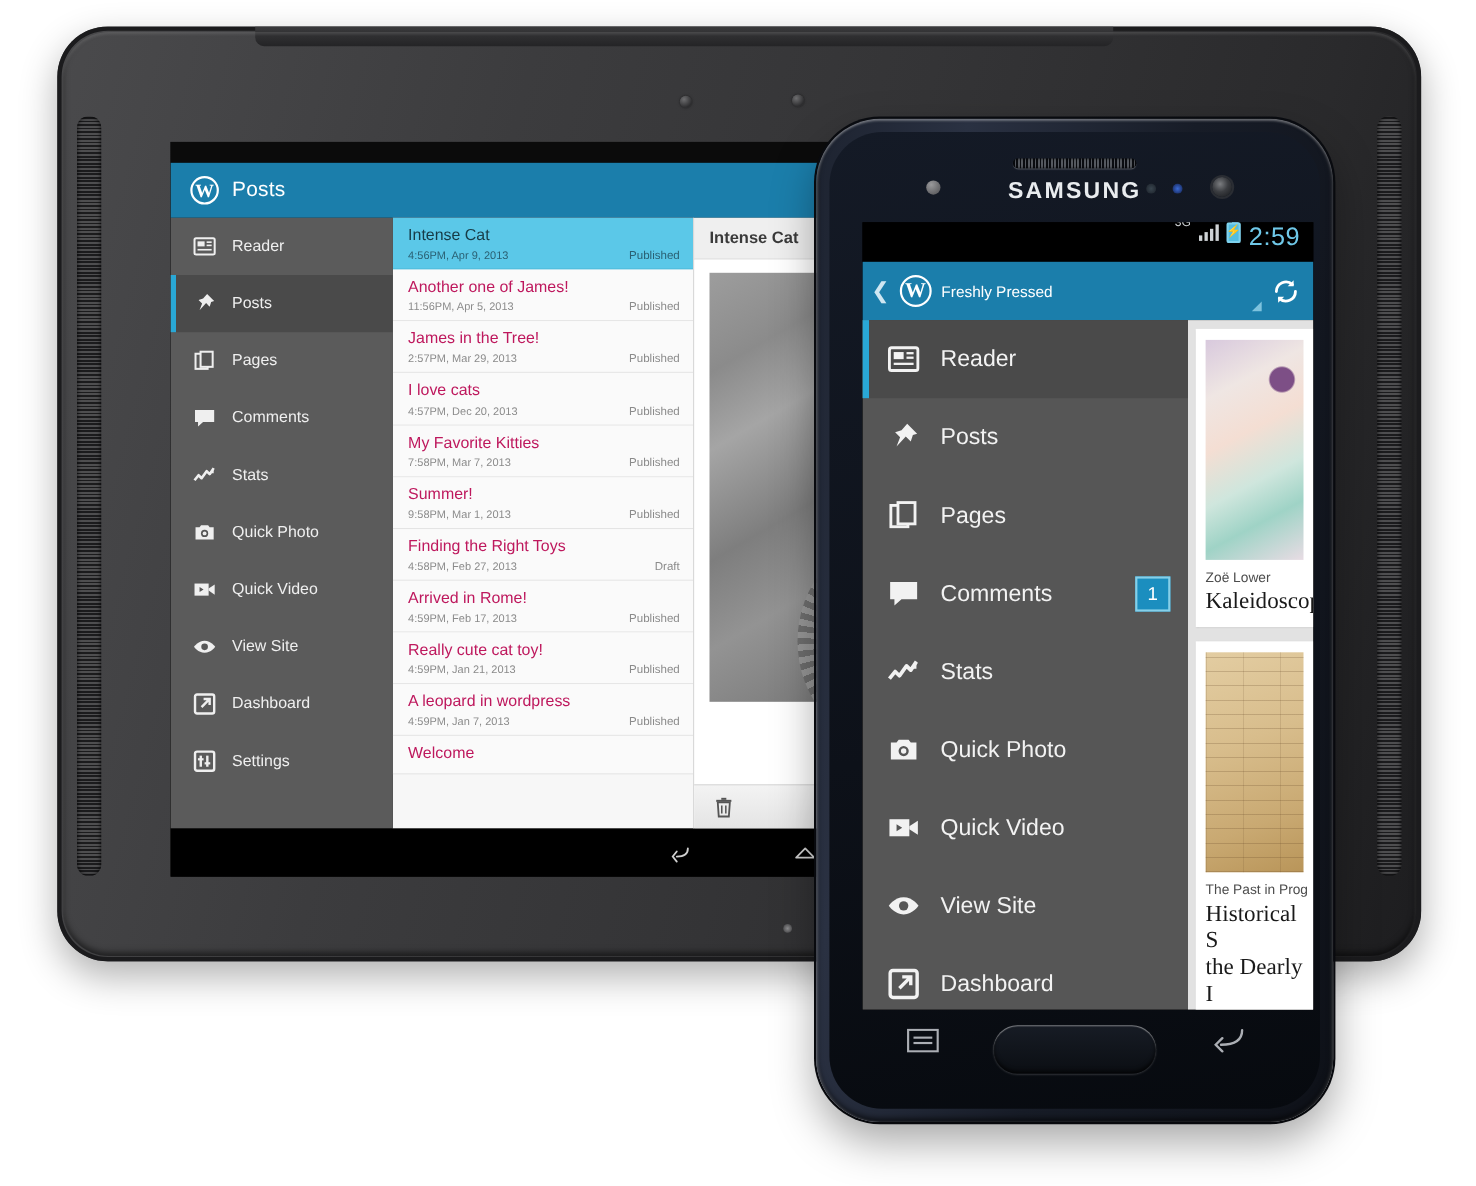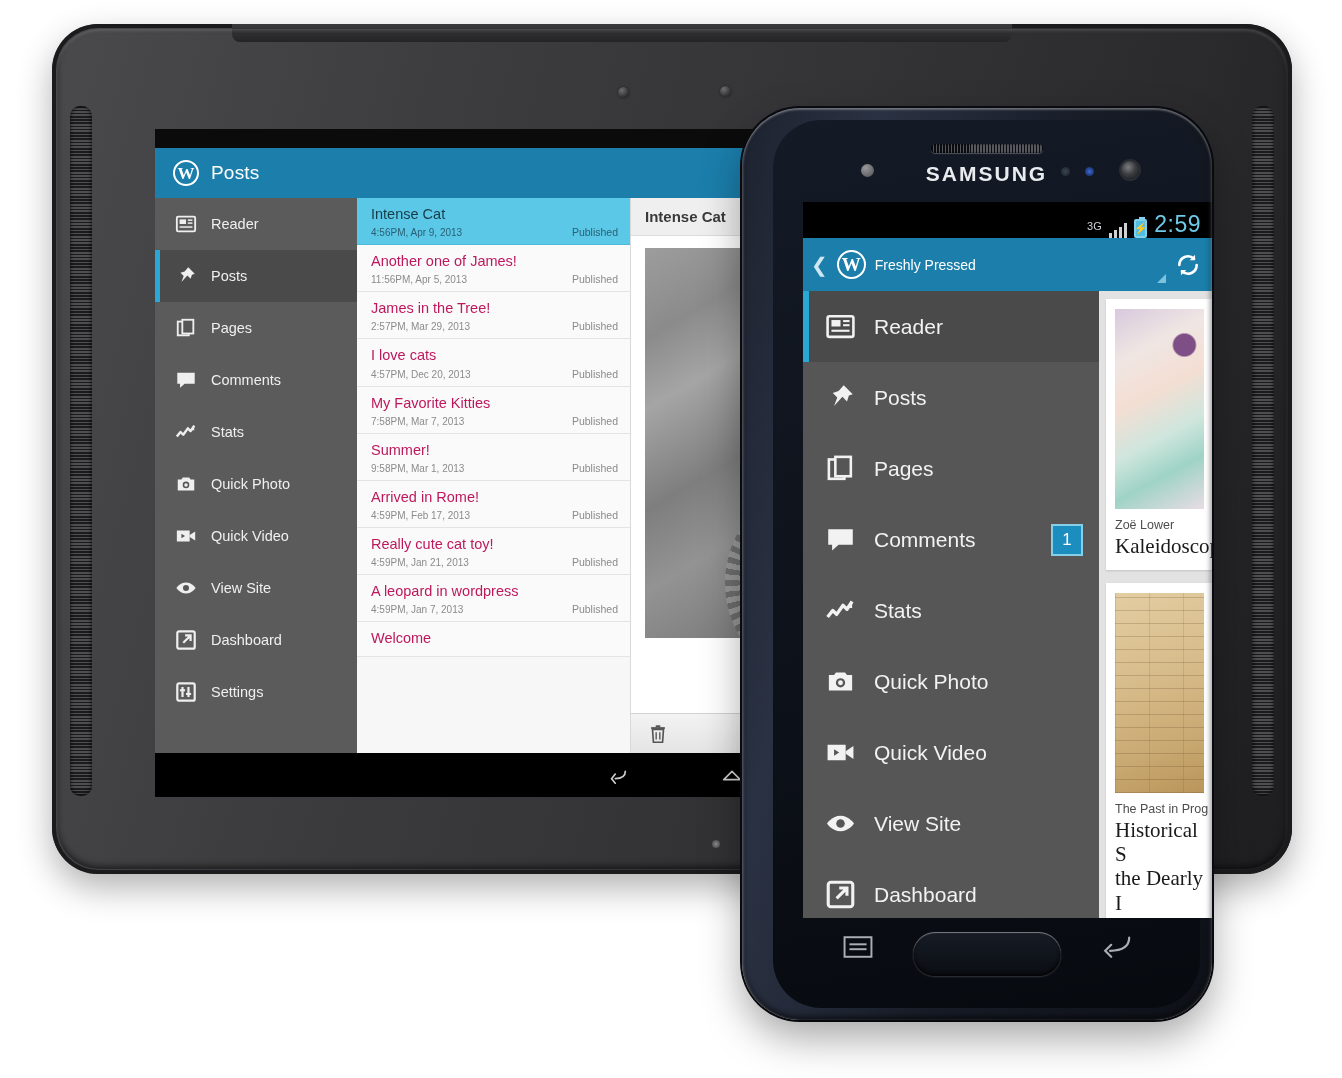--- a/index.html
+++ b/index.html
@@ -146,21 +146,21 @@
   }
   .phone-gloss {
     position:absolute; inset:0; border-radius:58px; pointer-events:none;
     box-shadow: inset 0 2px 2px rgba(255,255,255,0.30),
                 inset 2px 0 2px rgba(255,255,255,0.14),
                 inset -2px 0 3px rgba(255,255,255,0.10),
                 inset 0 -3px 6px rgba(0,0,0,0.7);
   }
   .phone-face {
     position:absolute; left:12px; top:12px; right:12px; bottom:12px;
-    border-radius:48px; background: linear-gradient(170deg,#141a26 0%,#0d1119 60%,#070a0f 100%); margin-left: 19px;
+    border-radius:48px; background: linear-gradient(170deg,#141a26 0%,#0d1119 60%,#070a0f 100%);
   }
   .phone-earpiece {
     position:absolute; left:50%; transform:translateX(-50%); top:24px;
     width:112px; height:9px; border-radius:5px;
     background: repeating-linear-gradient(90deg,#0a0c10 0 1.5px,#55595f 1.5px 3px);
     box-shadow: 0 1px 1px rgba(255,255,255,0.25), inset 0 0 2px #000;
   }
   .samsung-brand {
     position:absolute; left:50%; transform:translateX(-50%); top:42px;
     color:#e9ecef; font-size:21px; font-weight:bold; letter-spacing:2px;
@@ -176,21 +176,21 @@
     position:absolute; left:348px; top:41px; width:18px; height:18px; border-radius:50%;
     background: radial-gradient(circle at 40% 35%, #7b7d80 0%, #3b3d41 45%, #15171a 100%);
     box-shadow: 0 0 0 2px #2a2d33;
   }
 
   .phone-screen {
     position:absolute; left:30px; top:82px; width:410px; height:716px;
     background:#000; overflow:hidden;
   }
   .ph-statusbar {
-    height:36px; background:#000; display:flex; align-items:flex-end;
+    height:36px; background:#000; display:flex; align-items:flex-start;
     justify-content:flex-end; gap:7px; padding-right:12px;
   }
   .sig-3g { color:#cfd3d6; font-size:11px; position:relative; top:-6px; }
   .bars { display:flex; align-items:flex-end; gap:1.5px; height:17px; }
   .bars i { width:3.5px; background:#cfd3d6; display:block; }
   .bars i:nth-child(1){height:5px}.bars i:nth-child(2){height:8px}
   .bars i:nth-child(3){height:11.5px}.bars i:nth-child(4){height:15px}
   .batt {
     width:13px; height:19px; border:2px solid #7fd2ee; border-radius:2px;
     position:relative; background:#53bde2; display:flex; align-items:center; justify-content:center;
@@ -413,20 +413,27 @@
             <div class="post-meta">
               <span class="post-date">7:58PM, Mar 7, 2013</span>
               <span class="post-status">Published</span>
             </div>
           </div>
           <div class="post-row">
             <div class="post-title">Summer!</div>
             <div class="post-meta">
               <span class="post-date">9:58PM, Mar 1, 2013</span>
               <span class="post-status">Published</span>
+            </div>
+          </div>
+          <div class="post-row">
+            <div class="post-title">Finding the Right Toys</div>
+            <div class="post-meta">
+              <span class="post-date">4:58PM, Feb 27, 2013</span>
+              <span class="post-status">Draft</span>
             </div>
           </div>
           <div class="post-row">
             <div class="post-title">Arrived in Rome!</div>
             <div class="post-meta">
               <span class="post-date">4:59PM, Feb 17, 2013</span>
               <span class="post-status">Published</span>
             </div>
           </div>
           <div class="post-row">

